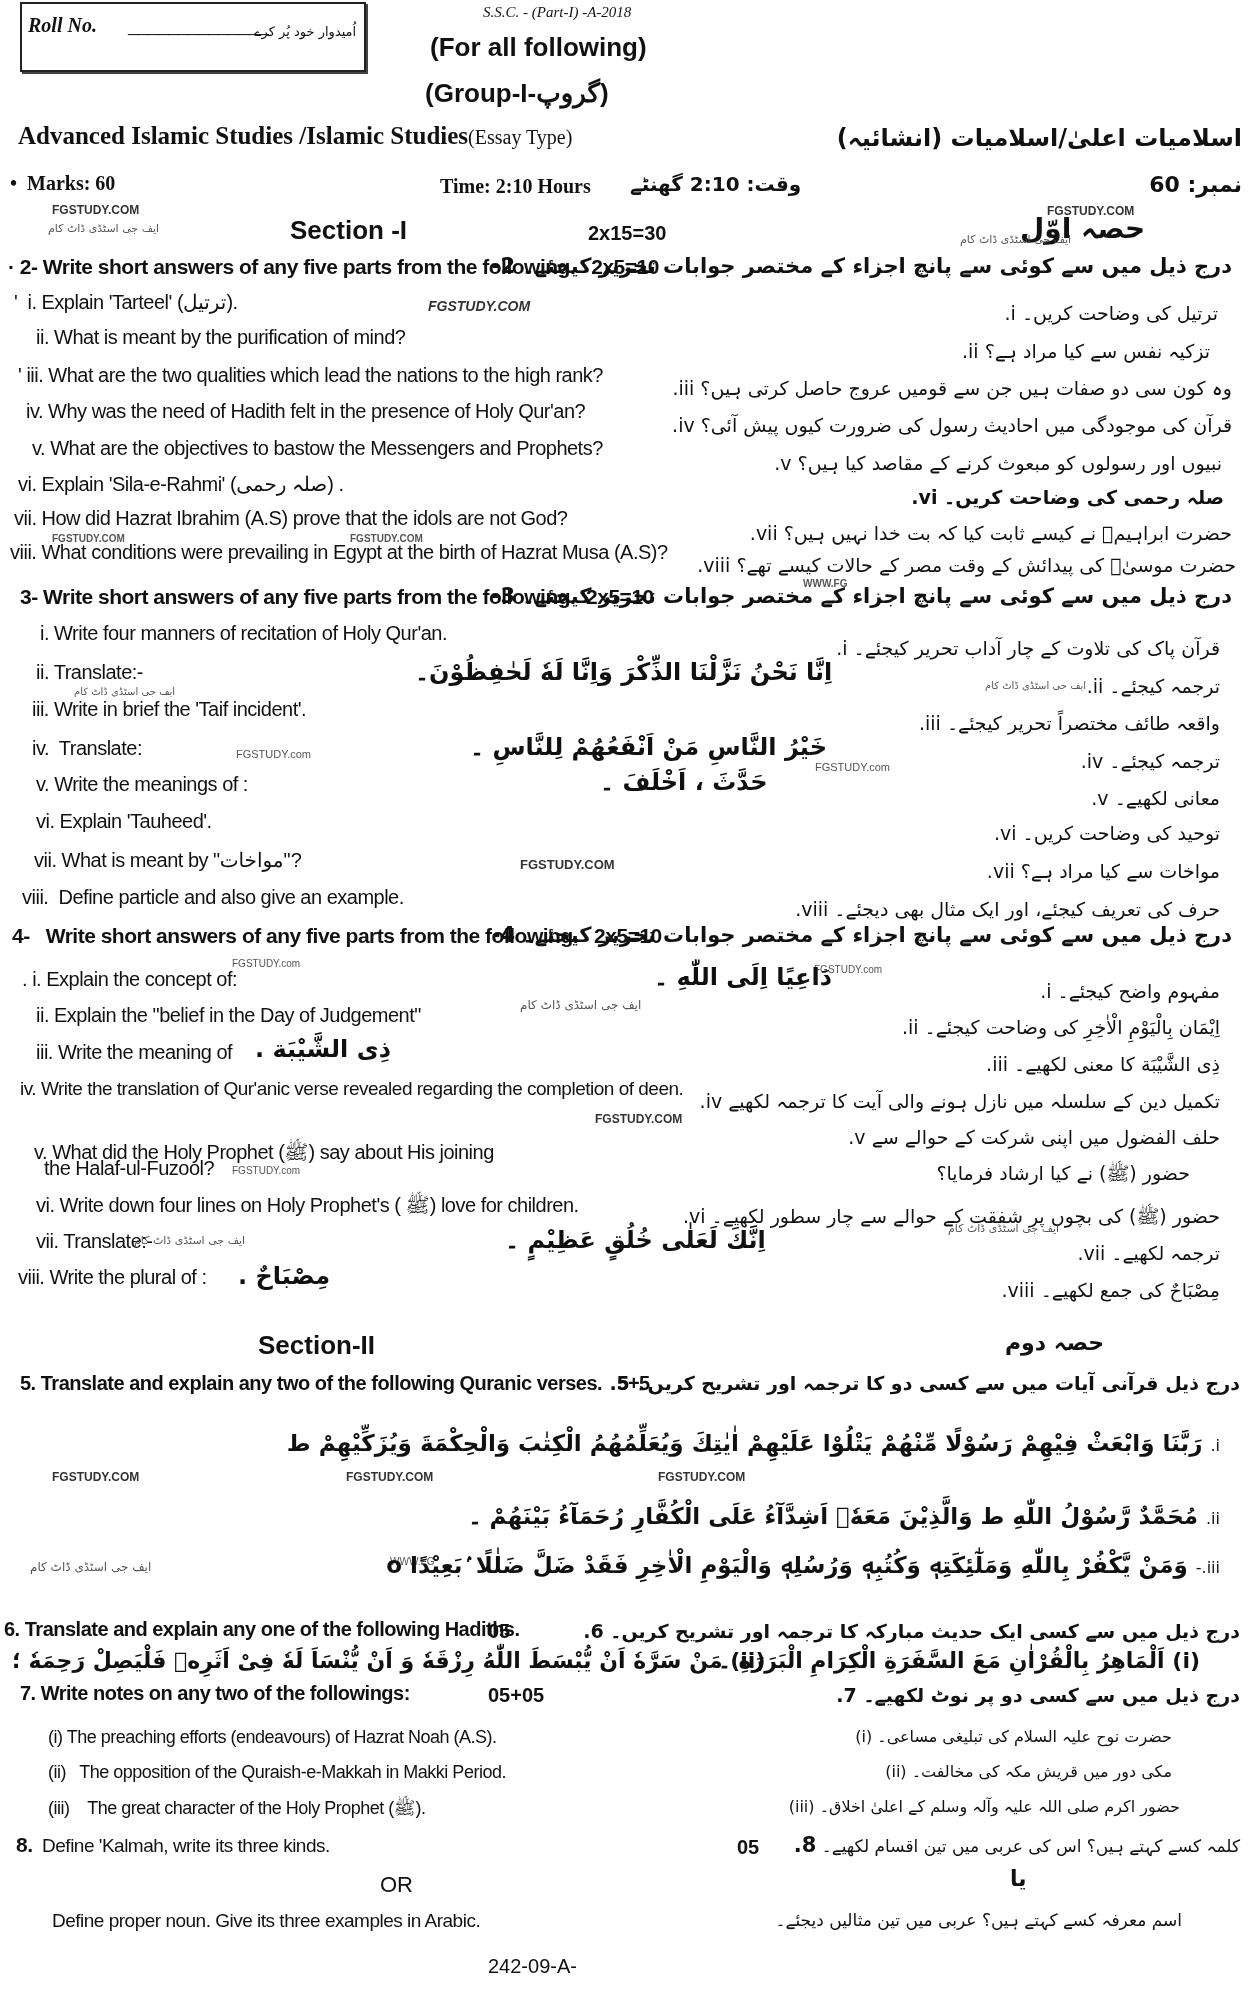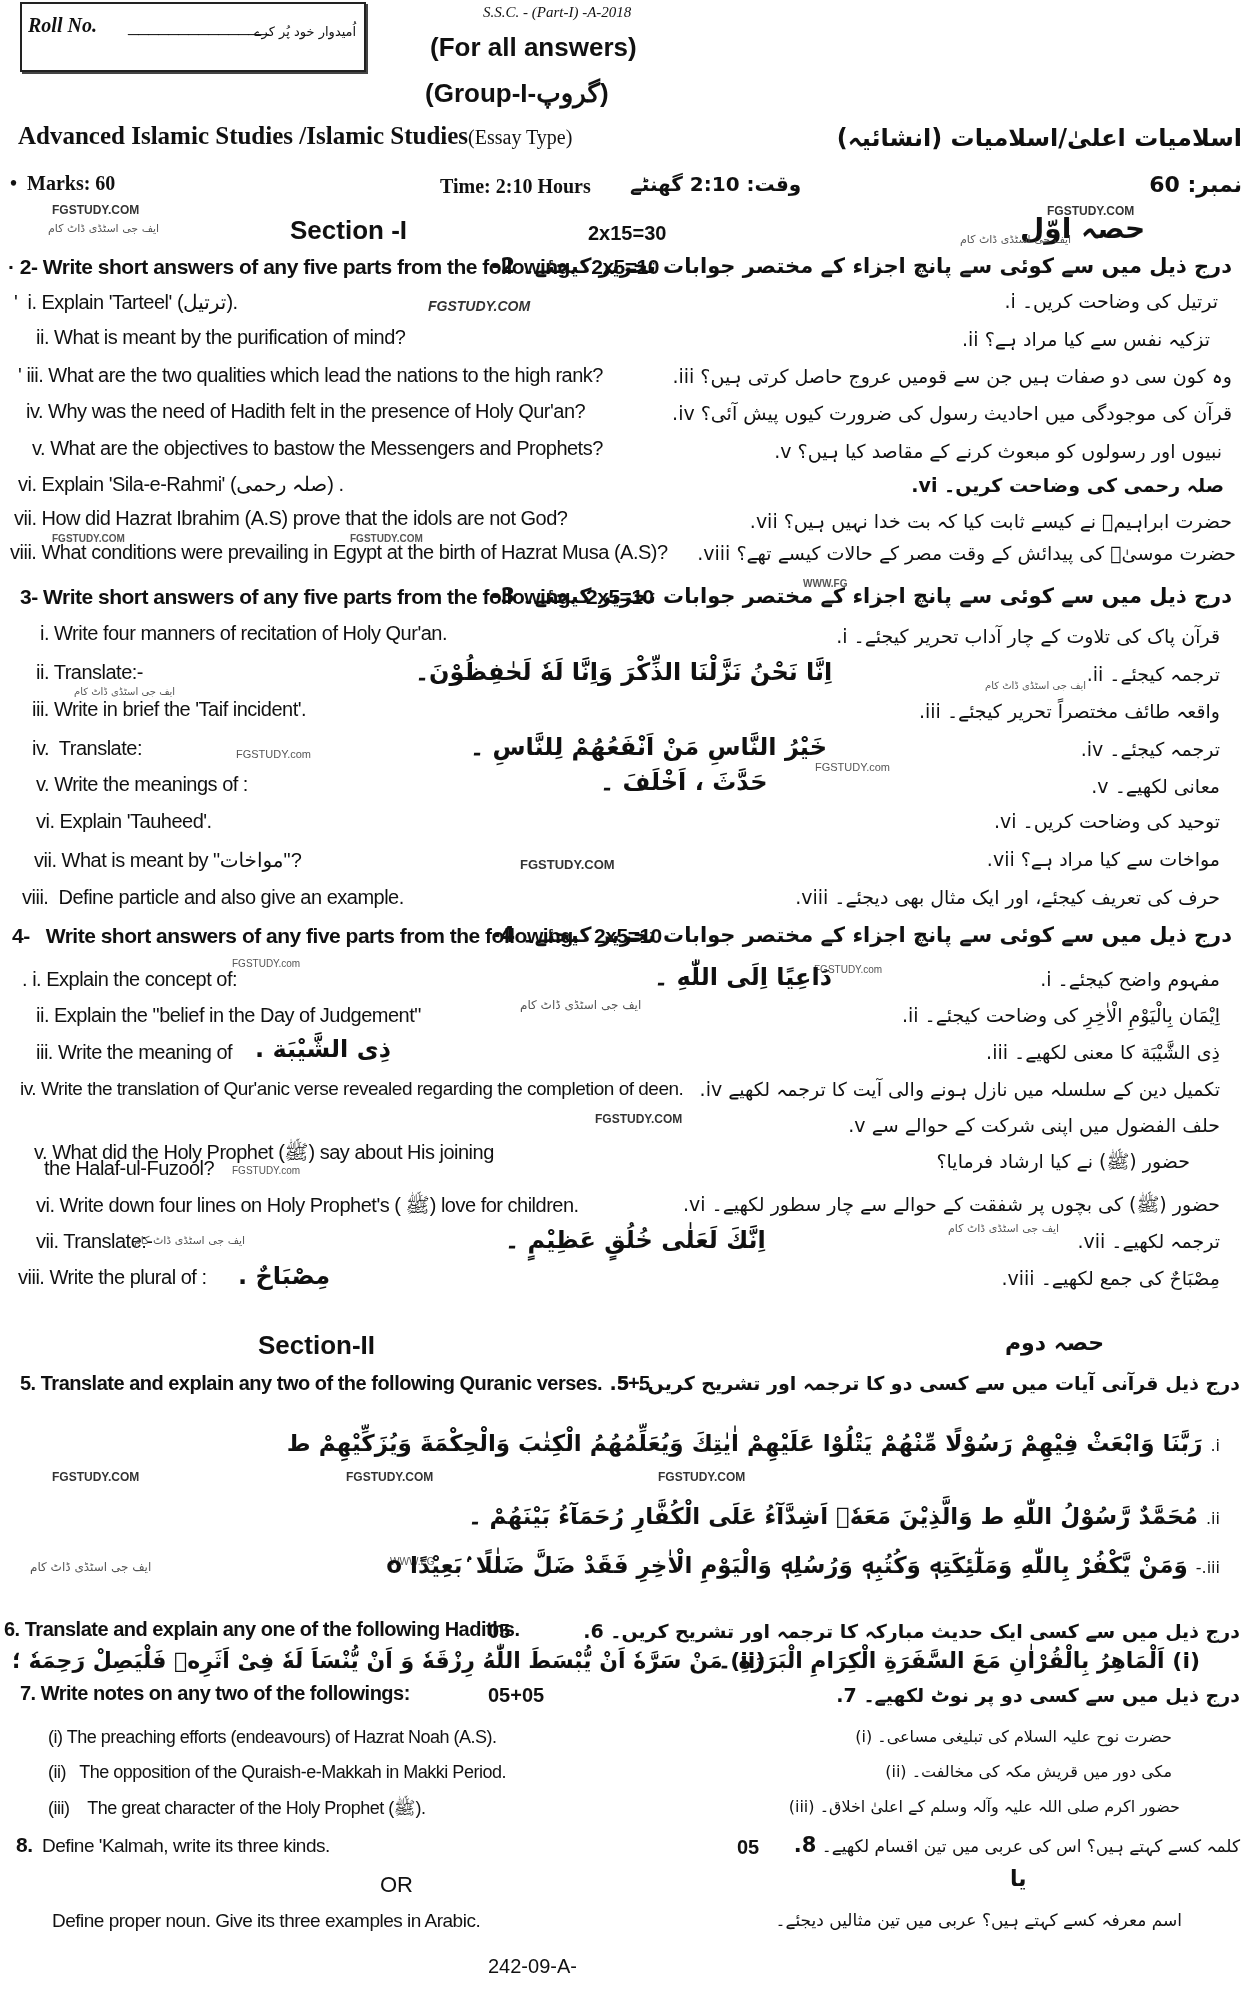--- a/index.html
+++ b/index.html
@@ -8,37 +8,37 @@
   .serif { font-family: "Liberation Serif", serif; }
   .sans { font-family: "Liberation Sans", sans-serif; }
   .narrow { font-family: "Liberation Sans", sans-serif; letter-spacing: -0.5px; }
   .rtl { direction: rtl; font-family: "DejaVu Sans", sans-serif; }
   .bold { font-weight: bold; }
   .wm { font-size: 12px; font-weight: bold; color: #333; font-family: "Liberation Sans", sans-serif; }
   .wm-light { font-size: 11px; color: #555; }
   .rollbox { position: absolute; left: 20px; top: 2px; width: 342px; height: 66px; border: 2px solid #222; box-shadow: 2px 2px 0 #444; }
   .q-en { font-size: 20px; }
   .q-head { font-size: 21px; font-weight: bold; }
-  .ur { font-size: 19px; }
+  .ur { font-size: 19px; margin-top: 12px; }
   .ur-head { font-size: 21px; font-weight: bold; }
   .ar { font-size: 24px; font-weight: bold; }
 </style>
 </head>
 <body>
 
 <div>
   <div class="abs serif" style="left:483px;top:4px;font-size:15px;font-style:italic;">S.S.C. - (Part-I) -A-2018</div>
 
   <div class="rollbox">
     <span class="abs serif bold" style="left:6px;top:10px;font-size:20px;font-style:italic;">Roll No.</span>
     <span class="abs serif" style="left:106px;top:8px;font-size:22px;letter-spacing:-1px;">______________</span>
     <span class="abs rtl" style="left:232px;top:20px;font-size:13px;">اُمیدوار خود پُر کرے</span>
   </div>
 
-  <div class="abs sans bold" style="left:430px;top:32px;font-size:26px;">(For all answers)</div>
+  <div class="abs sans bold" style="left:430px;top:32px;font-size:26px;">(For all following)</div>
   <div class="abs sans bold" style="left:425px;top:78px;font-size:26px;">(Group-I-گروپ)</div>
 
   <div class="abs serif bold" style="left:18px;top:122px;font-size:25px;">
     <span>Advanced Islamic Studies /Islamic Studies</span><span style="font-weight:normal;font-size:20px;">(Essay Type)</span>
   </div>
   <div class="abs rtl bold" style="right:8px;top:124px;font-size:24px;">اسلامیات اعلیٰ/اسلامیات (انشائیہ)</div>
 
   <div class="abs serif bold" style="left:10px;top:172px;font-size:20px;">•&nbsp;&nbsp;<span>Marks: 60</span></div>
   <div class="abs serif bold" style="left:440px;top:175px;font-size:20px;">Time: 2:10 Hours</div>
   <div class="abs rtl bold" style="left:630px;top:172px;font-size:20px;">وقت: 2:10 گھنٹے</div>

